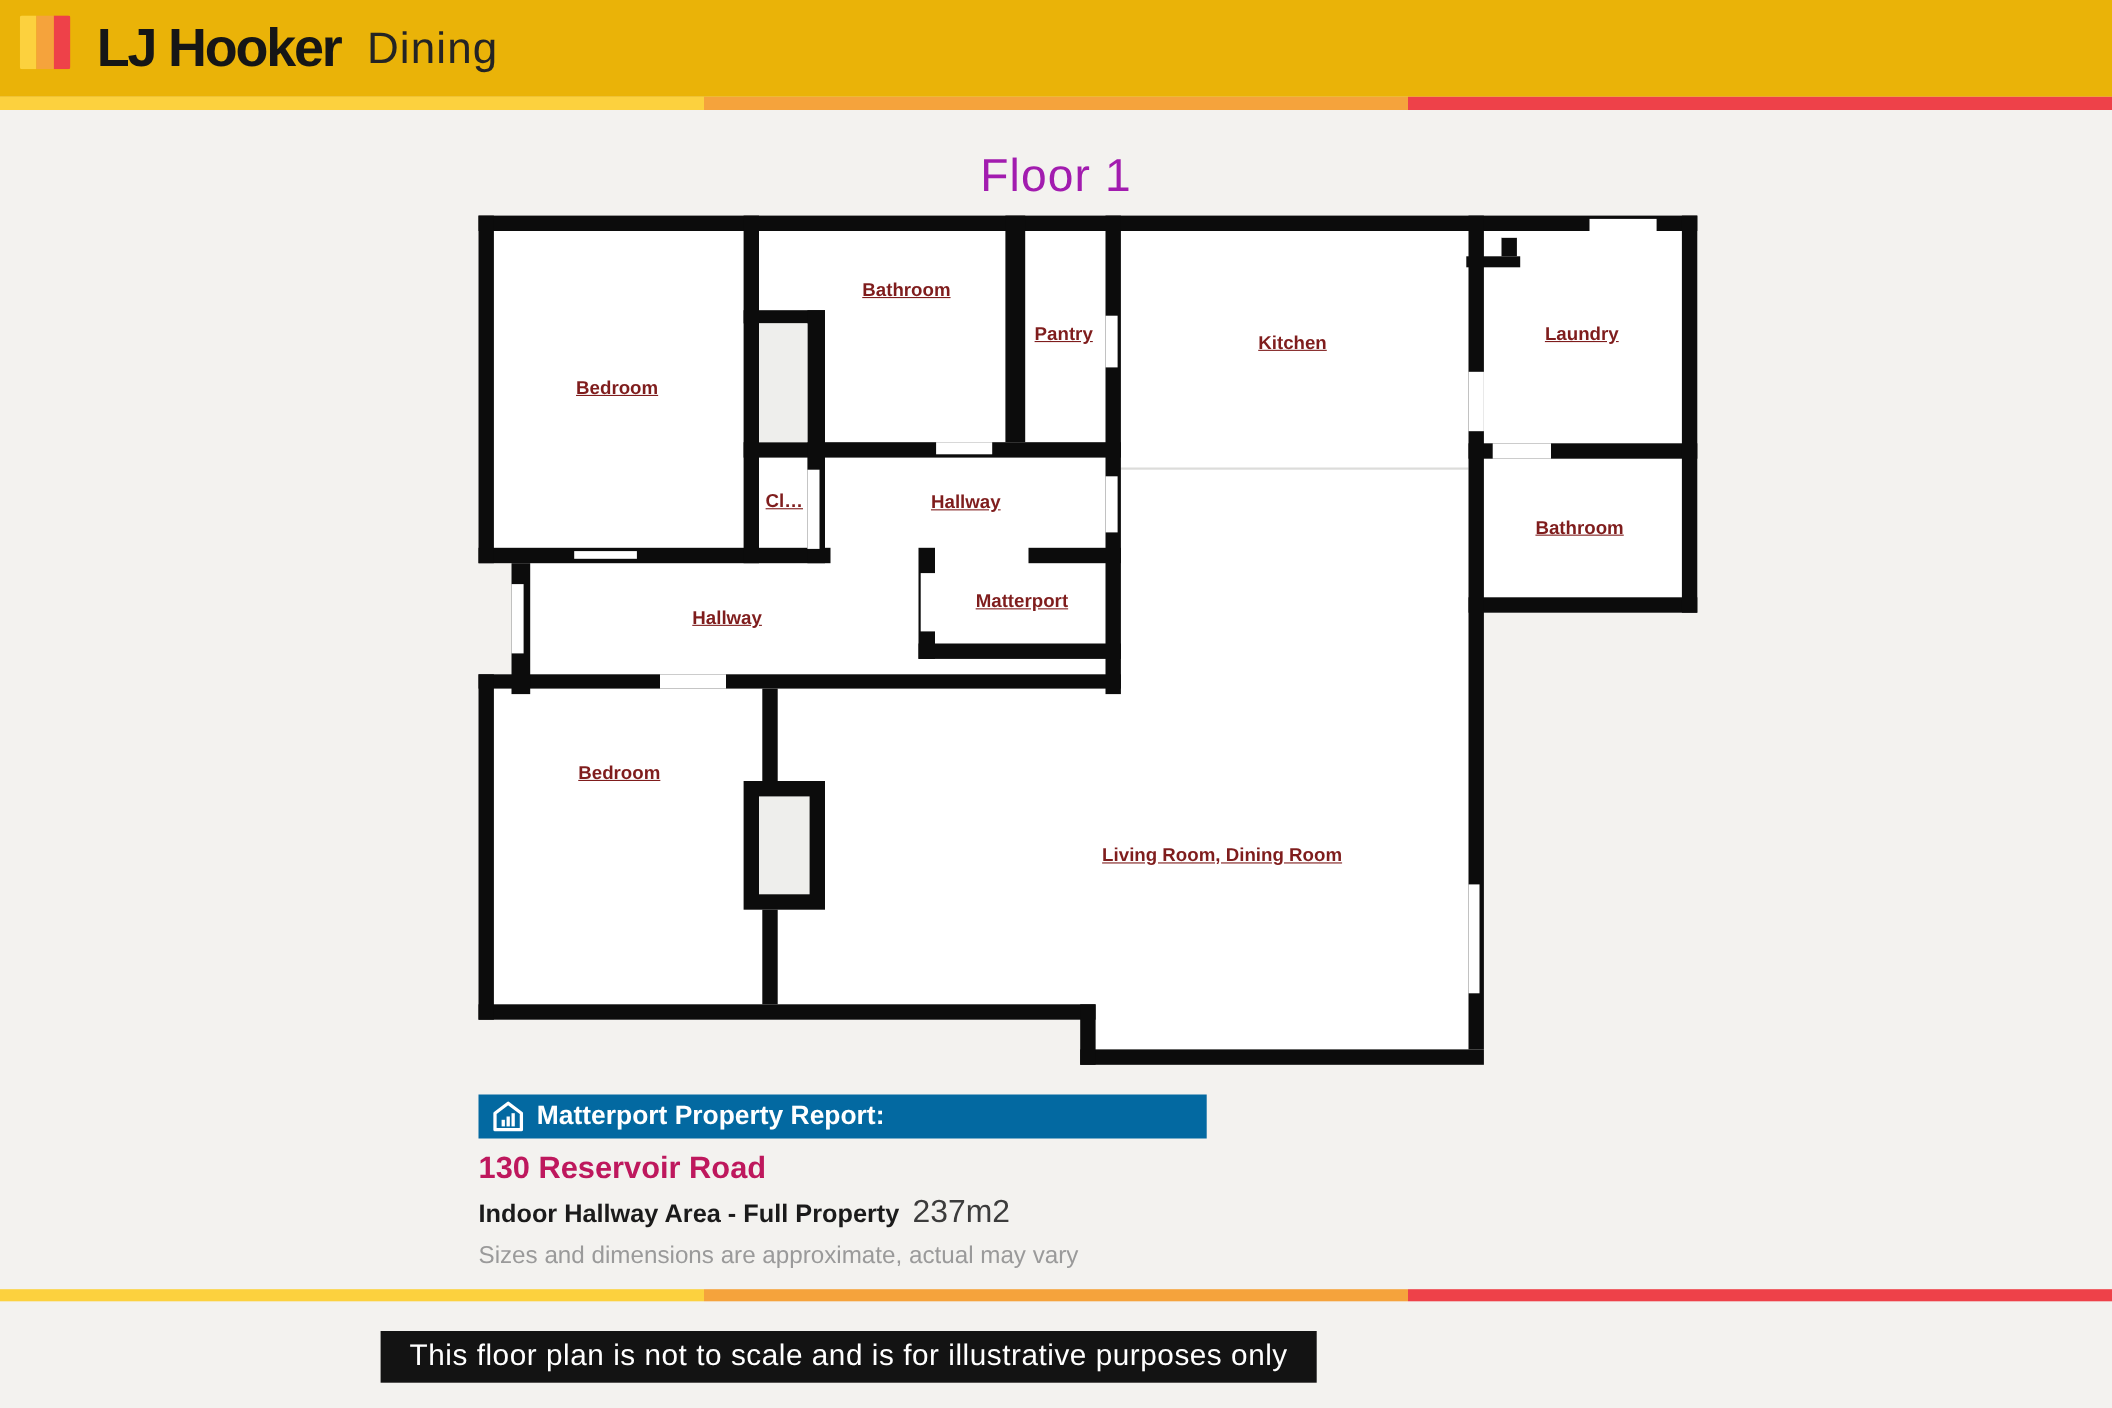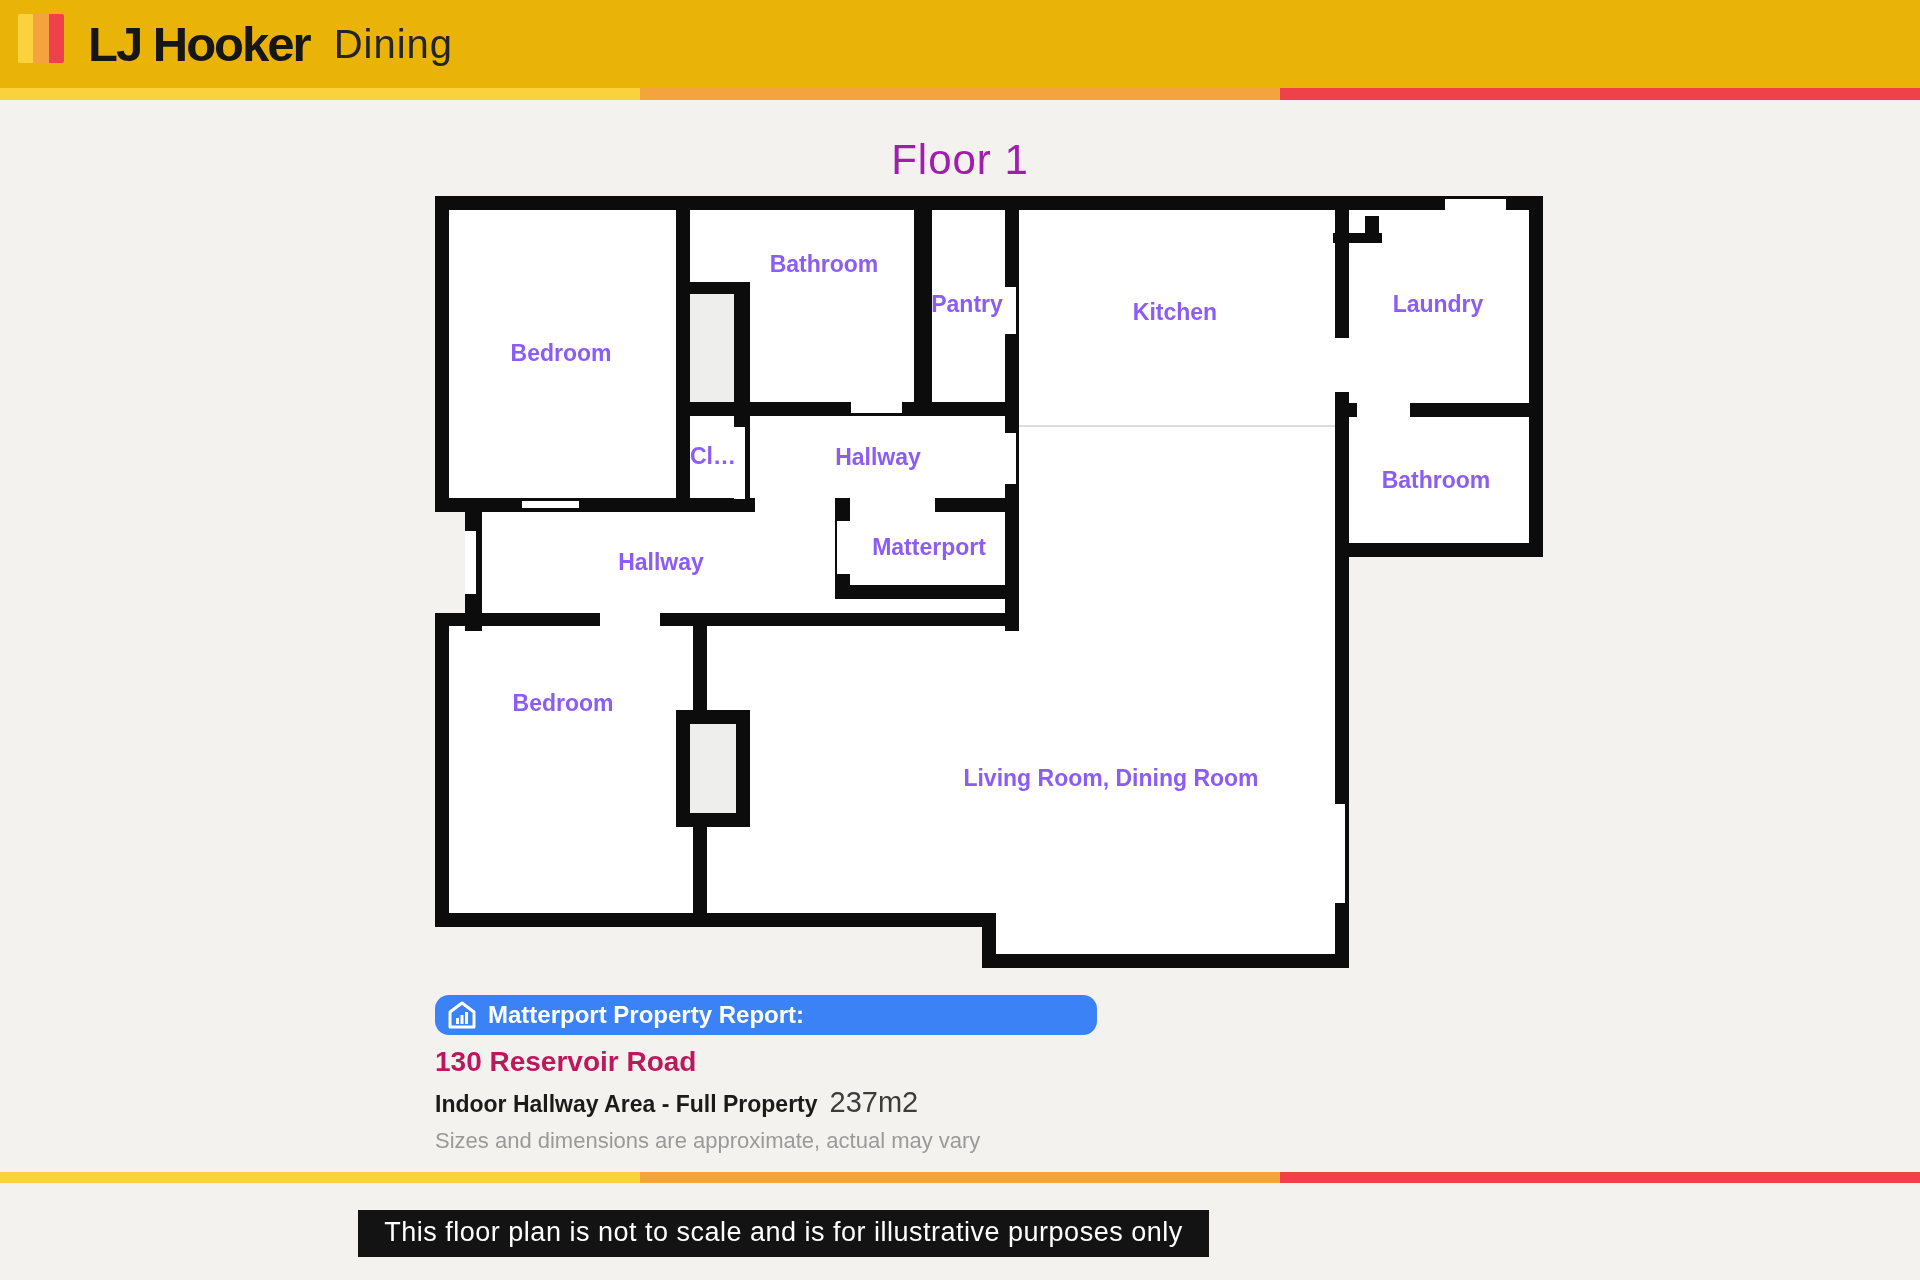--- a/index.html
+++ b/index.html
@@ -24,33 +24,33 @@
     font-size:42px;font-weight:500;color:#a21caf;letter-spacing:1px;}
   
   .plan{position:absolute;left:435px;top:196px;width:1110px;height:772px;}
   .plan i{position:absolute;display:block;}
   .fl{background:#ffffff;}
   .w{background:#0c0c0c;}
   .g{background:#ffffff;}
   .cl{background:#eeeeec;}
   .divline{background:#dcdcda;}
   .room-label{position:absolute;transform:translate(-50%,-50%);
-    font-size:23px;font-weight:bold;color:#8b5cf6;white-space:nowrap;}
+    font-size:17px;font-weight:bold;color:#7f1d1d;white-space:nowrap;text-decoration:underline;}
   
-  .report-bar{position:absolute;left:435px;top:995px;width:662px;height:40px;background:#3b82f6;
-    display:flex;align-items:center;border-radius:14px;}
+  .report-bar{position:absolute;left:435px;top:995px;width:662px;height:40px;background:#0369a1;
+    display:flex;align-items:center;}
   .report-bar .icon{margin-left:13px;width:28px;height:28px;flex:0 0 auto;}
   .report-bar .label{margin-left:12px;color:#ffffff;font-size:24px;font-weight:bold;letter-spacing:0px;}
   .address{position:absolute;left:435px;top:1046px;font-size:28px;font-weight:bold;color:#be185d;}
   .area-line{position:absolute;left:435px;top:1086px;display:flex;align-items:baseline;gap:12px;}
   .area-label{font-size:23px;font-weight:bold;color:#1b1b1b;}
   .area-value{font-size:29px;font-weight:400;color:#3c3c3c;}
   .disclaimer{position:absolute;left:435px;top:1128px;font-size:22px;color:#9a9a9a;}
   
-  .notice-wrap{position:absolute;left:0;top:1210px;width:1543px;text-align:center;padding-left:12px;}
+  .notice-wrap{position:absolute;left:0;top:1210px;width:1543px;text-align:center;}
   .notice{display:inline-block;background:#131313;color:#ffffff;
     font-size:27px;font-weight:400;letter-spacing:0.5px;padding:7px 26px 9px 26px;}
 </style>
 </head>
 <body>
 
 <div class="header">
   <div class="logo-square">
     <i style="background-color: rgb(252, 209, 62);"></i>
     <i style="background-color: rgb(245, 163, 60);"></i>

